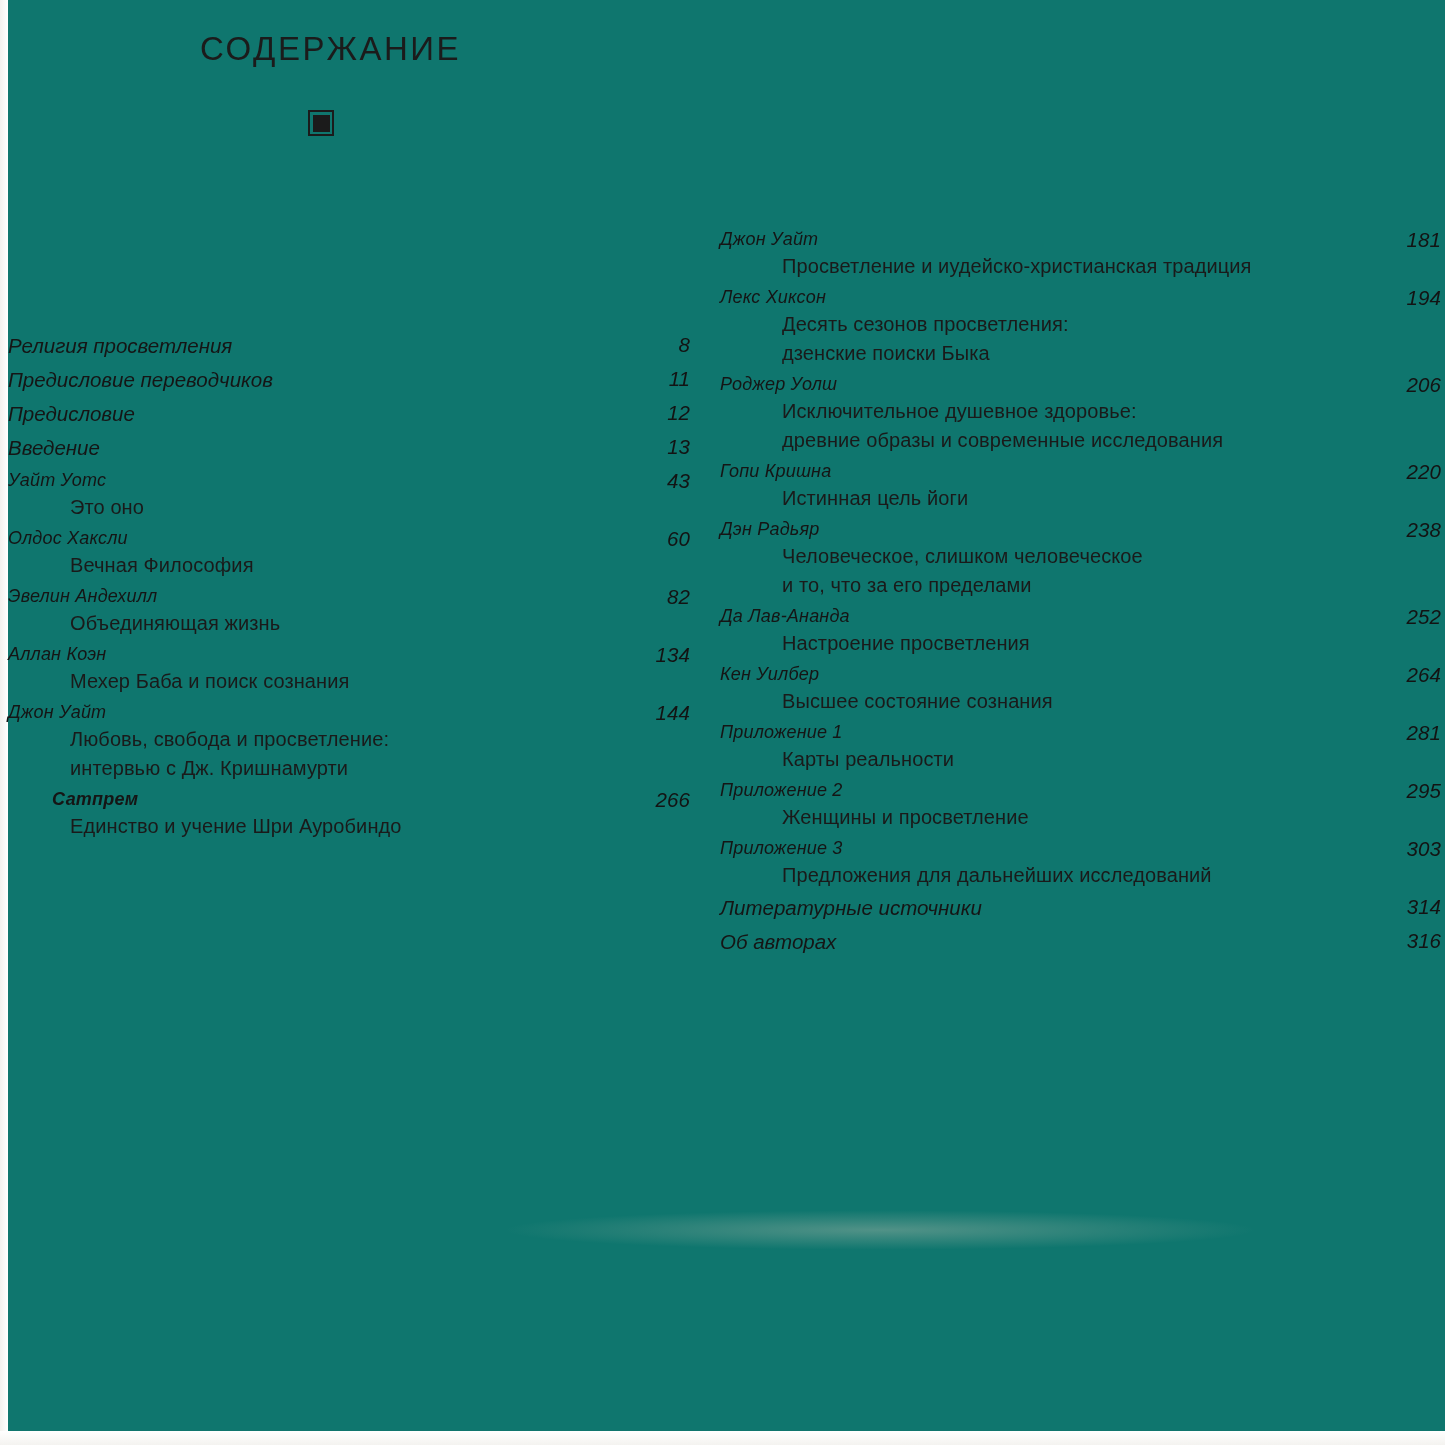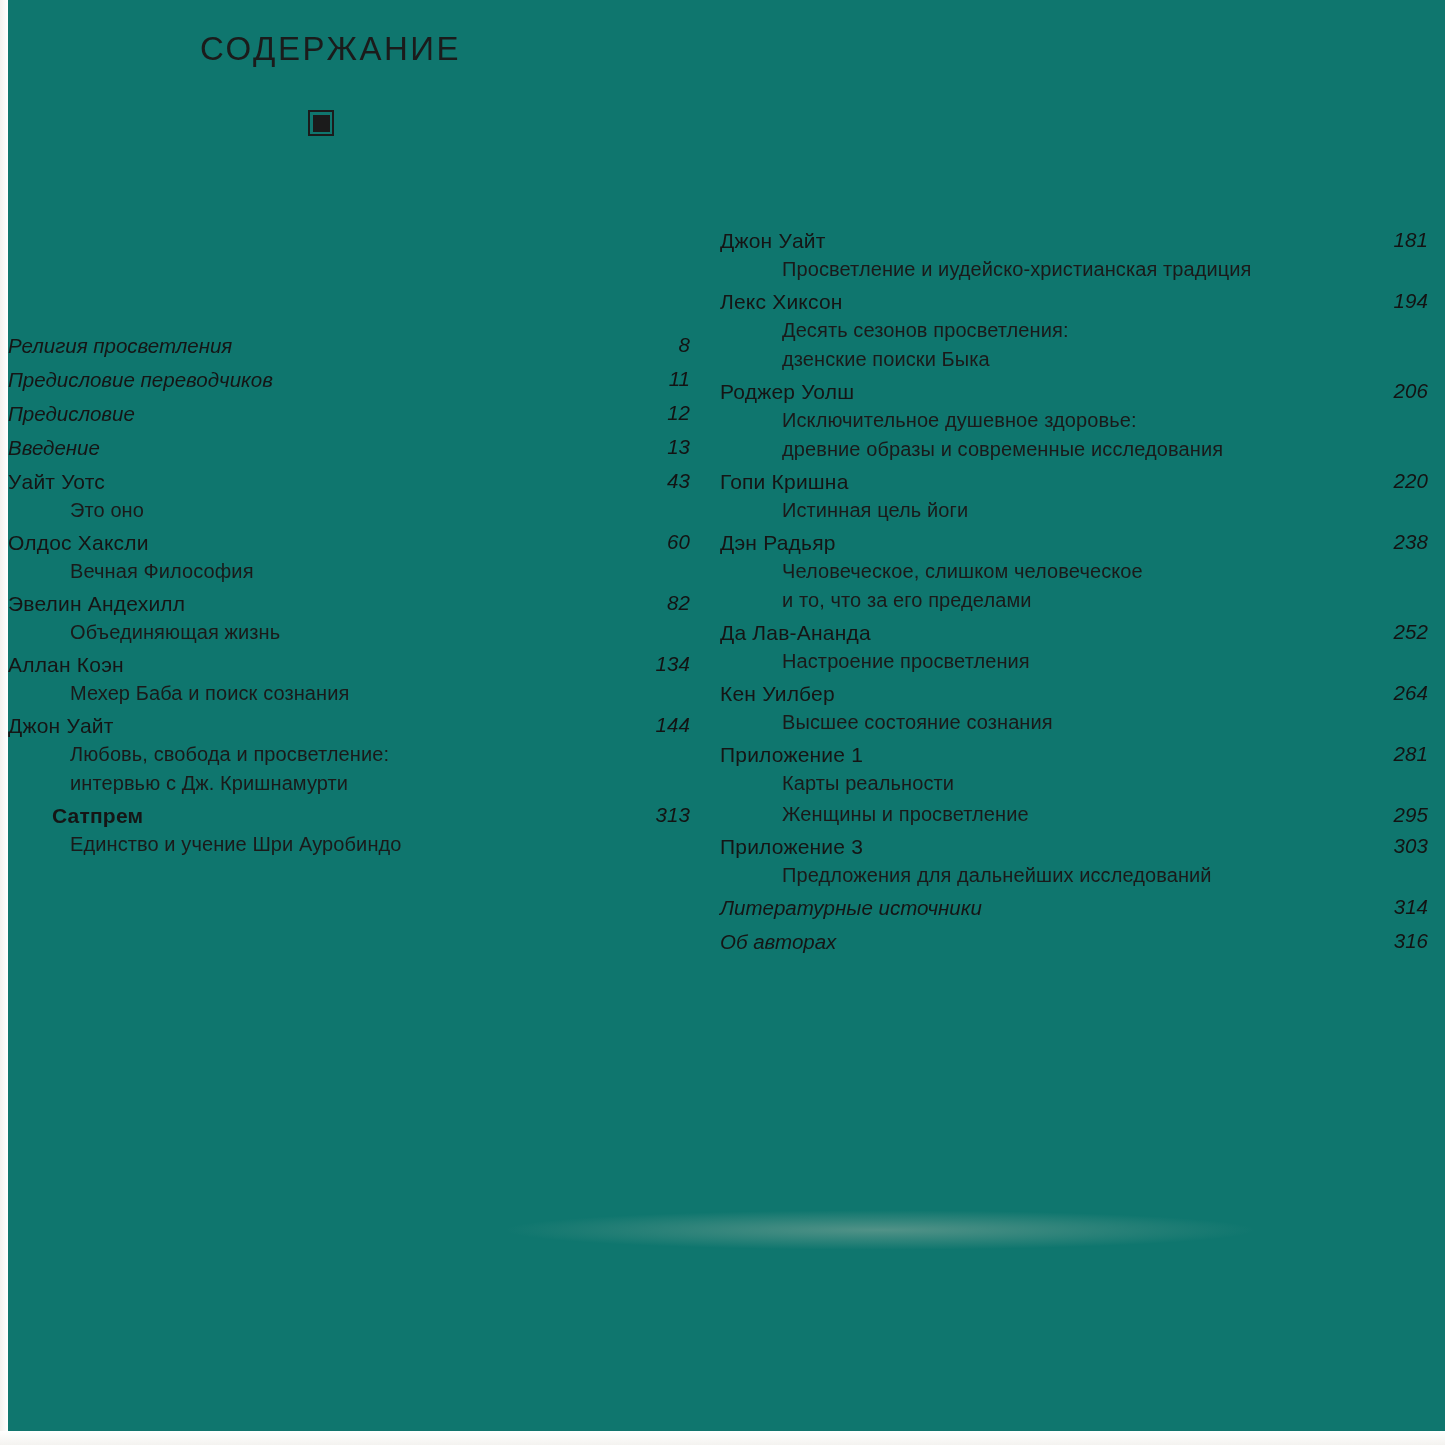--- a/index.html
+++ b/index.html
@@ -75,21 +75,22 @@
     left: 3px; top: 3px;
     width: 17px; height: 17px;
     background: #1b1b1b;
   }
 
   .entry {
     position: relative;
     margin-bottom: 2px;
   }
   .author {
-    font-size: 21px;
+    font-style: italic;
+    font-size: 18px;
     color: #151515;
     letter-spacing: 0.2px;
     padding: 4px 0 2px 0;
     font-family: "Liberation Sans", sans-serif;
   }
   .author.bold {
     font-weight: bold;
     margin-left: 44px;
   }
   .title-line {
@@ -107,21 +108,21 @@
     font-style: italic;
     font-size: 20.5px;
     color: #131313;
     right: 0;
     top: 3px;
     width: 60px;
     text-align: right;
     font-family: "Liberation Sans", sans-serif;
   }
   .col-left .pageno { right: 10px; }
-  .col-right .pageno { right: 17px; }
+  .col-right .pageno { right: 4px; }
   .flat-entry {
     font-style: italic;
     font-size: 20.5px;
     color: #151515;
     position: relative;
     padding: 4px 0 4px 0;
   }
   .flat-entry.bold { font-weight: normal; }
   .smudge {
     position: absolute;
@@ -176,21 +177,21 @@
           <div class="author">Аллан Коэн</div>
           <div class="title-line indent">Мехер Баба и поиск сознания<span class="pageno">134</span></div>
         </div>
         <div class="entry">
           <div class="author">Джон Уайт</div>
           <div class="title-line indent">Любовь, свобода и просветление:</div>
           <div class="title-line indent">интервью с Дж. Кришнамурти<span class="pageno">144</span></div>
         </div>
         <div class="entry">
           <div class="author bold">Сатпрем</div>
-          <div class="title-line indent">Единство и учение Шри Ауробиндо<span class="pageno">313</span></div>
+          <div class="title-line indent">Единство и учение Шри Ауробиндо<span class="pageno">266</span></div>
         </div>
       </div>
   </div>
 
   <div class="col col-right">
     <div id="right-entries">
         <div class="entry">
           <div class="author">Джон Уайт</div>
           <div class="title-line indent">Просветление и иудейско-христианская традиция<span class="pageno">181</span></div>
         </div>
@@ -219,20 +220,21 @@
         </div>
         <div class="entry">
           <div class="author">Кен Уилбер</div>
           <div class="title-line indent">Высшее состояние сознания<span class="pageno">264</span></div>
         </div>
         <div class="entry">
           <div class="author">Приложение 1</div>
           <div class="title-line indent">Карты реальности<span class="pageno">281</span></div>
         </div>
         <div class="entry">
+          <div class="author">Приложение 2</div>
           <div class="title-line indent">Женщины и просветление<span class="pageno">295</span></div>
         </div>
         <div class="entry">
           <div class="author">Приложение 3</div>
           <div class="title-line indent">Предложения для дальнейших исследований<span class="pageno">303</span></div>
         </div>
         <div class="entry">
           <div class="flat-entry bold">Литературные источники<span class="pageno">314</span></div>
         </div>
         <div class="entry">

